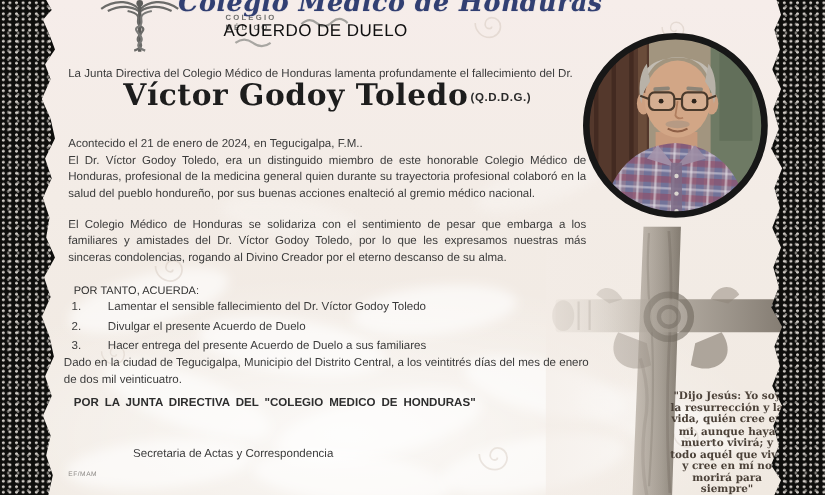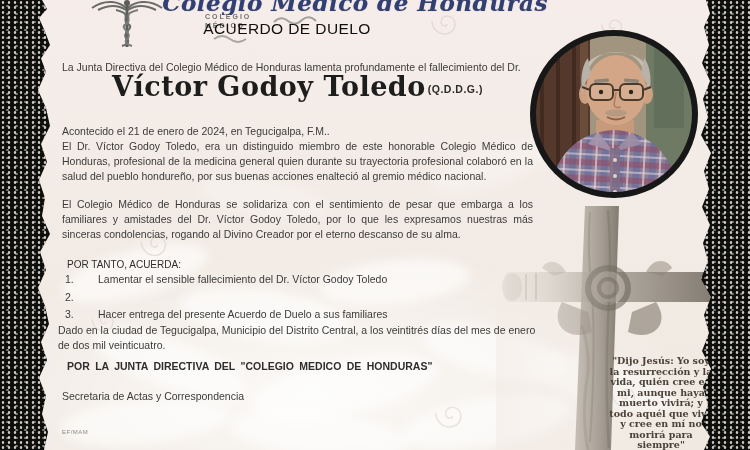--- a/index.html
+++ b/index.html
@@ -56,21 +56,21 @@
   .condolence{left:62px;top:197px;width:471px;}
   .portanto{left:67px;top:258px;width:400px;font-weight:normal;font-size:10px;color:#2e2e2e;}
   .accords{left:65px;top:272px;width:471px;}
   .accord-row{display:flex;margin-bottom:2.8px;}
   .accord-num{width:33px;flex:none;}
   .closing{left:58px;top:323px;width:478px;}
   .junta{left:67px;top:359px;width:470px;font-weight:bold;font-size:10.5px;
     word-spacing:2.5px;color:#2e2e2e;}
   .signer{left:62px;top:392px;width:300px;}
   .signer b{color:#2c2c2c;}
-  .role{left:62px;top:389px;width:300px;}
+  .role{left:62px;top:405px;width:300px;text-align:center;}
   .initials{left:62px;top:425px;width:100px;font-size:6px;letter-spacing:.5px;color:#8d8a86;}
 
   
   .photo{position:absolute;left:528px;top:28px;width:172px;height:172px;z-index:4;}
 
   
   .cross{position:absolute;left:496px;top:206px;width:254px;height:244px;z-index:2;}
 
   
   .quote{position:absolute;left:600px;top:356px;width:122px;z-index:4;
@@ -203,20 +203,21 @@
 
   <div class="txt portanto">POR TANTO, ACUERDA:</div>
 
   <div class="txt accords">
     <div class="accord-row">
       <span class="accord-num">1.</span>
       <span>Lamentar el sensible fallecimiento del Dr. Víctor Godoy Toledo</span>
     </div>
     <div class="accord-row">
       <span class="accord-num">2.</span>
+      <span>Divulgar el presente Acuerdo de Duelo</span>
     </div>
     <div class="accord-row">
       <span class="accord-num">3.</span>
       <span>Hacer entrega del presente Acuerdo de Duelo a sus familiares</span>
     </div>
   </div>
 
   <div class="txt closing">Dado en la ciudad de Tegucigalpa, Municipio del Distrito Central, a los veintitrés días del mes de enero de dos mil veinticuatro.</div>
   <div class="txt junta">POR LA JUNTA DIRECTIVA  DEL  "COLEGIO MEDICO DE HONDURAS"</div>
 

